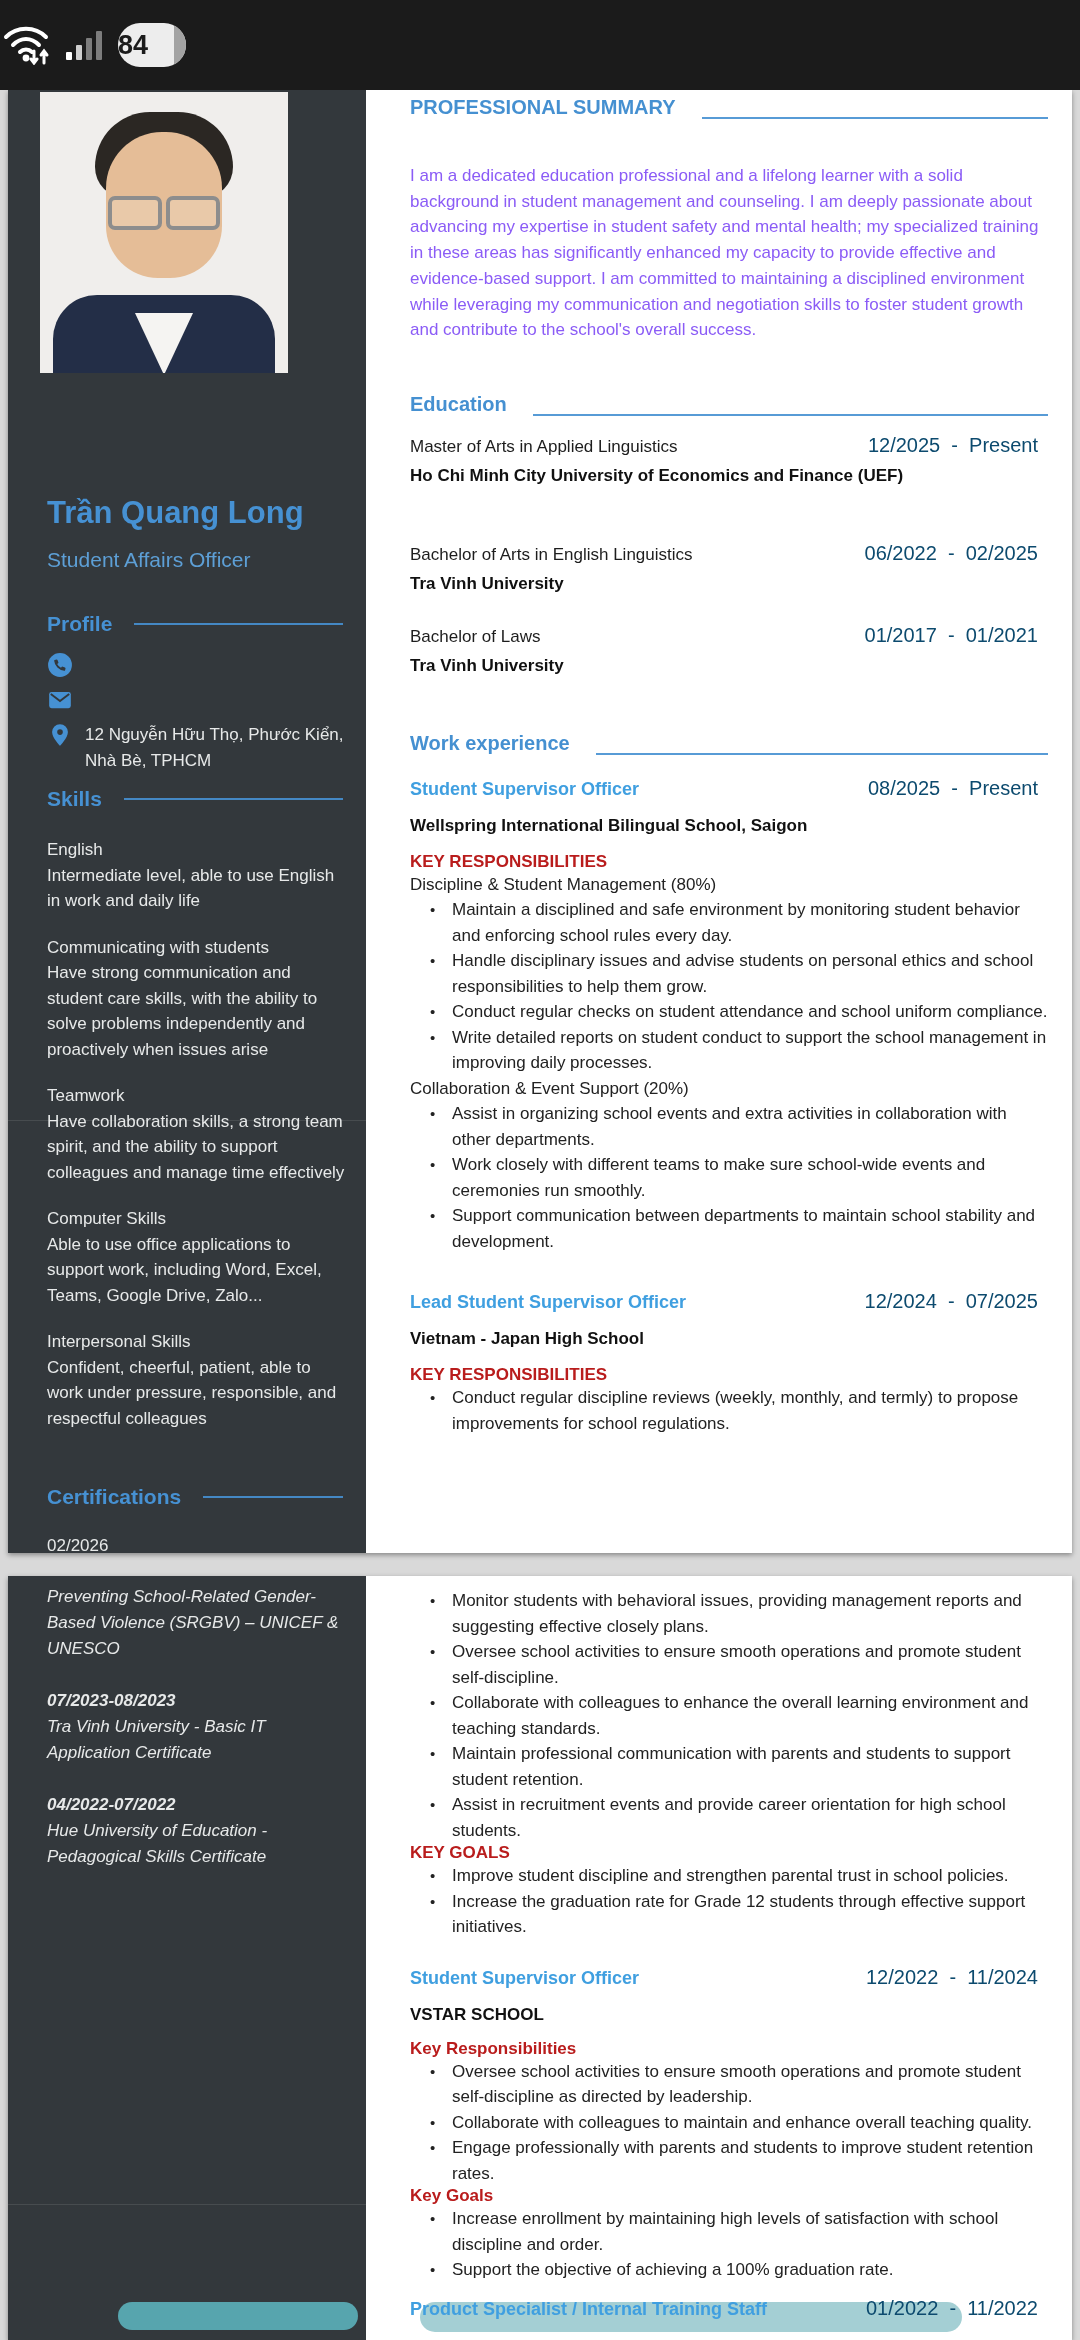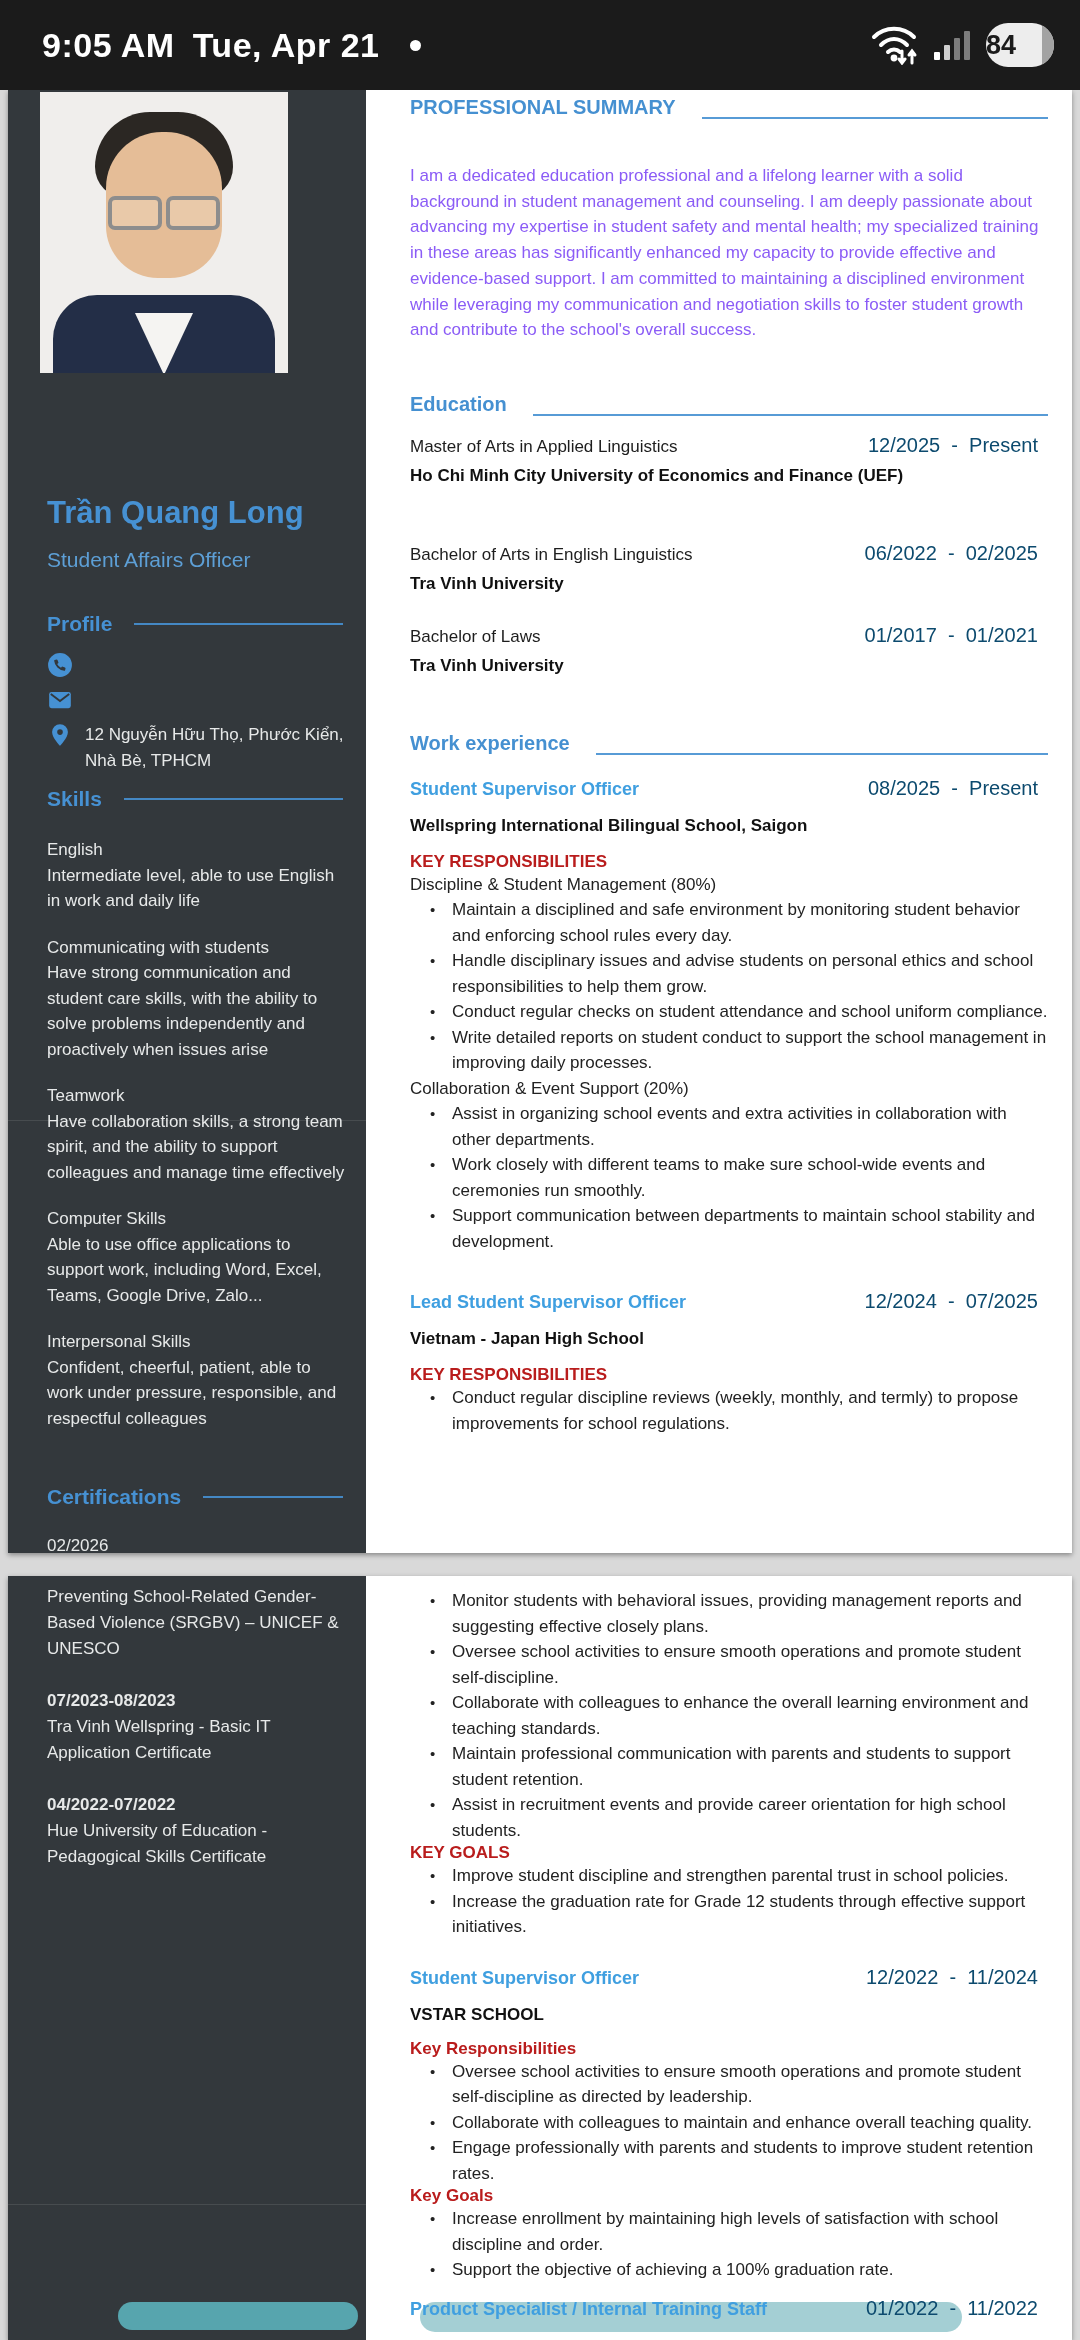--- a/index.html
+++ b/index.html
@@ -80,25 +80,20 @@
   .scrollpill{position:absolute;left:110px;top:726px;width:240px;height:28px;border-radius:14px;background:#57a5ae;}
   .hl{position:absolute;left:412px;top:726px;width:542px;height:30px;border-radius:15px;background:rgba(90,168,177,.55);z-index:1;}
   .toprow{position:relative;z-index:2;}
 </style>
 </head>
 <body>
 
 <div id="screen">
 
   <div class="statusbar">
-    <div class="sb-left">
-      <span class="sb-time">9:05 AM</span>
-      <span class="sb-date">Tue, Apr 21</span>
-      <span class="sb-dot"></span>
-    </div>
     <div class="sb-right">
       <span>
         <svg width="52" height="44" viewBox="0 0 52 44">
           <g fill="none" stroke="#ffffff" stroke-width="4" stroke-linecap="round">
             <path d="M6 16 C17 5, 35 5, 46 16"></path>
             <path d="M13 24 C21 16, 31 16, 39 24"></path>
             <path d="M20 31 C23.5 27.5, 28.5 27.5, 32 31"></path>
           </g>
           <circle cx="26" cy="37" r="3.4" fill="#ffffff"></circle>
           <g stroke="#ffffff" stroke-width="3" fill="none" stroke-linecap="round">
@@ -291,27 +286,27 @@
       <div class="bold-line" style="margin-top:16px;">KEY RESPONSIBILITIES</div>
       <div class="bl">
           <span class="bdot">•</span>
           <span class="btxt">Conduct regular discipline reviews (weekly, monthly, and termly) to propose improvements for school regulations.</span>
         </div>
     </div>
   </div>
 
   <div class="page" id="page2">
     <div class="side">
-      <div class="s-pad" style="position:absolute;top:8px;left:0;right:0;">
+      <div class="s-pad" style="position:absolute;top:8px;left:0;right:0;font-style:italic;">
         <div class="cert-item">
           <div class="cert-name">Preventing School-Related Gender-Based Violence (SRGBV) – UNICEF &amp; UNESCO</div>
         </div>
         <div class="cert-item">
           <div class="cert-date bold">07/2023-08/2023</div>
-          <div class="cert-name">Tra Vinh Wellspring - Basic IT Application Certificate</div>
+          <div class="cert-name">Tra Vinh University - Basic IT Application Certificate</div>
         </div>
         <div class="cert-item">
           <div class="cert-date bold">04/2022-07/2022</div>
           <div class="cert-name">Hue University of Education - Pedagogical Skills Certificate</div>
         </div>
       </div>
       <div class="seam" style="top:628px;"></div>
       <div class="scrollpill"></div>
     </div>
 

